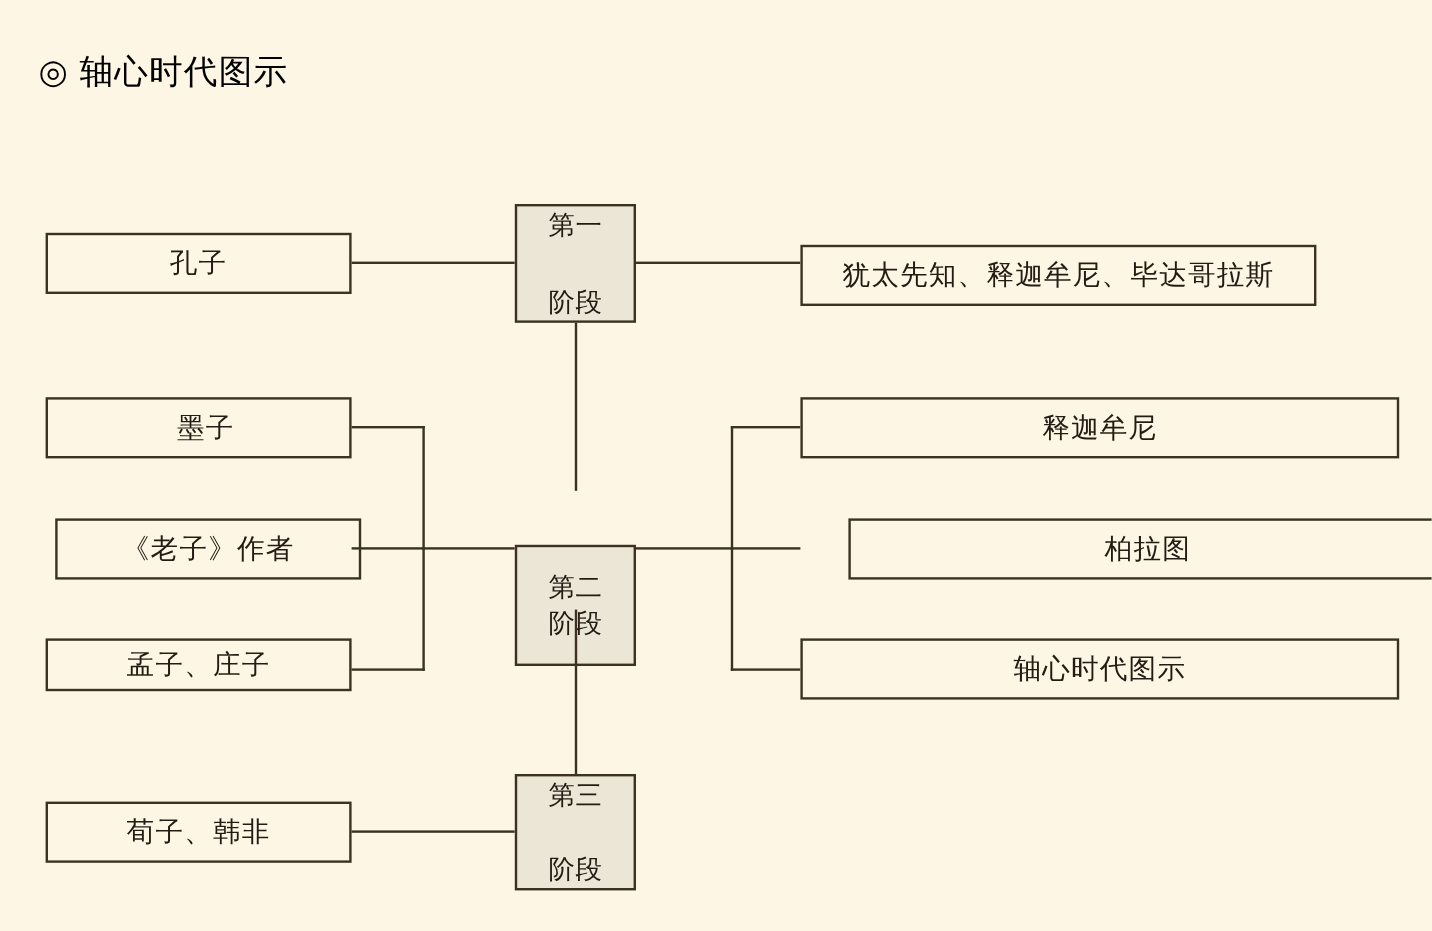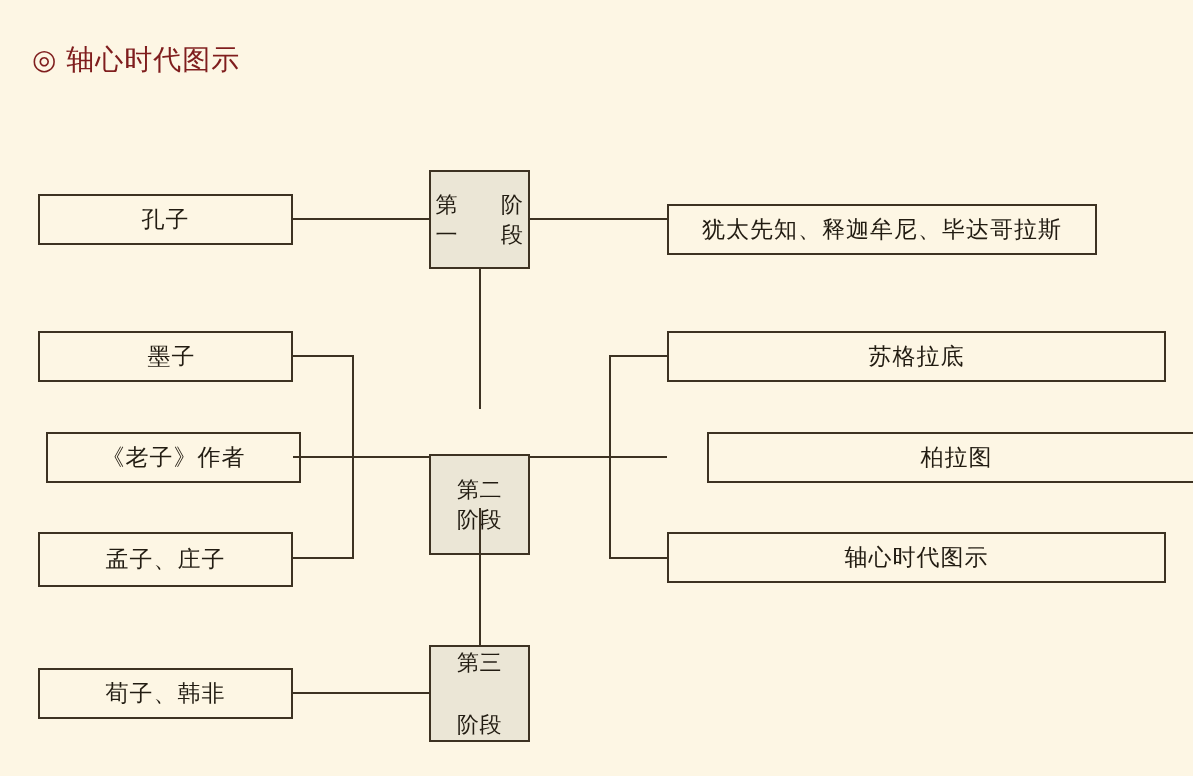--- a/index.html
+++ b/index.html
@@ -20,21 +20,21 @@
     height: 776px;
     background: #fdf6e4;
   }
   #title {
     position: absolute;
     left: 32px;
     top: 40px;
     font-size: 28px;
     line-height: 40px;
     letter-spacing: 1px;
-    color: #7f1d1d;
+    color: #000000;
     white-space: nowrap;
   }
   .node {
     position: absolute;
     box-sizing: border-box;
     border: 2px solid #3d3222;
     background: #fdf6e4;
     display: flex;
     align-items: center;
     justify-content: center;
@@ -63,40 +63,40 @@
 <div id="canvas">
 
   <div id="title">◎ 轴心时代图示</div>
 
   <div class="node" style="left:38px; top:194px; width:255px; height:51px;align-items:center;">
     <span>孔子</span>
   </div>
 
   <div class="edge h" style="left:293px; top:218px; width:136px;"></div>
 
-  <div class="node stage" style="left:429px; top:170px; width:101px; height:99px; flex-direction:row;gap:34px;">
+  <div class="node stage" style="left:429px; top:170px; width:101px; height:99px; flex-direction:column;gap:34px;">
     <span>第一</span>
     <span>阶段</span>
   </div>
 
   <div class="edge h" style="left:530px; top:218px; width:137px;"></div>
 
   <div class="node" style="left:667px; top:204px; width:430px; height:51px;">
     <span>犹太先知、释迦牟尼、毕达哥拉斯</span>
   </div>
 
   <div class="edge v" style="left:479px; top:269px; height:140px;"></div>
 
   <div class="node" style="left:38px; top:331px; width:255px; height:51px;padding-left:12px;">
     <span>墨子</span>
   </div>
   <div class="node" style="left:46px; top:432px; width:255px; height:51px;">
     <span>《老子》作者</span>
   </div>
-  <div class="node" style="left:38px; top:532px; width:255px; height:55px;justify-content:center;">
+  <div class="node" style="left:38px; top:532px; width:255px; height:44px;justify-content:center;">
     <span>孟子、庄子</span>
   </div>
 
   <div class="edge h" style="left:293px; top:355px; width:61px;"></div>
   <div class="edge h" style="left:293px; top:456px; width:61px;"></div>
   <div class="edge h" style="left:293px; top:557px; width:61px;"></div>
 
   <div class="edge v" style="left:352px; top:355px; height:204px;"></div>
 
   <div class="edge h" style="left:352px; top:456px; width:77px;"></div>
@@ -106,21 +106,21 @@
     <span>阶段</span>
   </div>
 
   <div class="edge h" style="left:530px; top:456px; width:81px;"></div>
   <div class="edge v" style="left:609px; top:355px; height:204px;"></div>
   <div class="edge h" style="left:609px; top:355px; width:58px;"></div>
   <div class="edge h" style="left:609px; top:456px; width:58px;"></div>
   <div class="edge h" style="left:609px; top:557px; width:58px;"></div>
 
   <div class="node" style="left:667px; top:331px; width:499px; height:51px;">
-    <span>苏格拉底</span>
+    <span>释迦牟尼</span>
   </div>
   <div class="node" style="left:667px; top:432px; width:499px; height:51px;margin-left:40px;">
     <span>柏拉图</span>
   </div>
   <div class="node" style="left:667px; top:532px; width:499px; height:51px;">
     <span>轴心时代图示</span>
   </div>
 
   <div class="edge v" style="left:479px; top:508px; height:138px;"></div>
 

